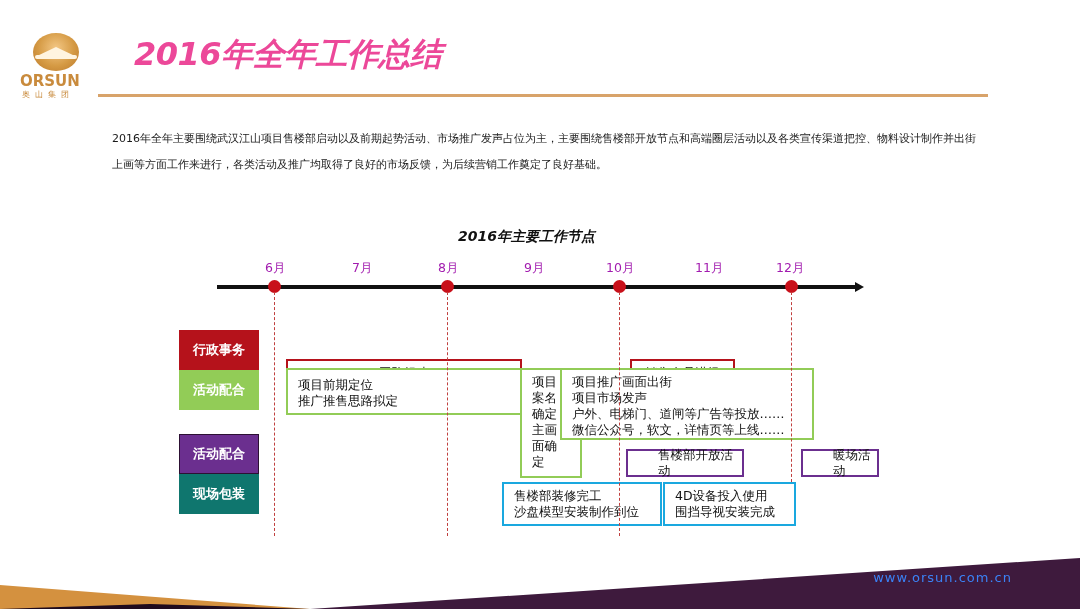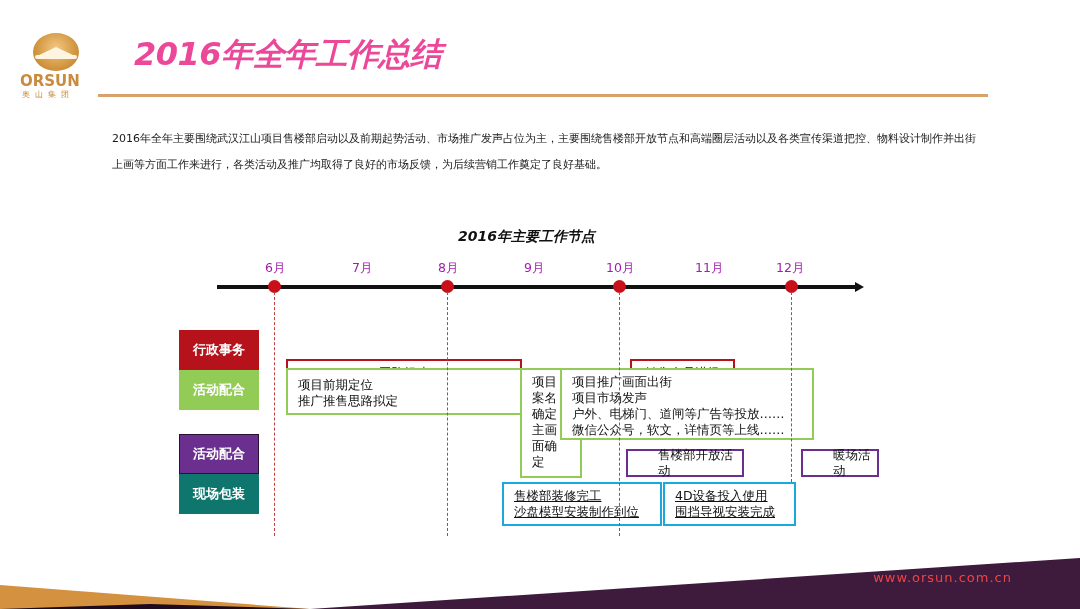--- a/index.html
+++ b/index.html
@@ -21,26 +21,26 @@
   .month { top: 260px; font-size: 12.5px; color: #a21caf; }
   .axis { left: 217px; top: 285px; width: 640px; height: 4px; background: #111; }
   .arrow { left: 855px; top: 282px; width: 0; height: 0; border-top: 5px solid transparent; border-bottom: 5px solid transparent; border-left: 9px solid #111; }
   .dot { top: 280px; width: 13px; height: 13px; border-radius: 50%; background: #c8101a; }
   .vline { top: 292px; height: 244px; border-left: 1px dashed #c0403f; }
   .cat { left: 179px; width: 80px; height: 40px; color: #fff; font-size: 13px; font-weight: bold; display: flex; align-items: center; justify-content: center; }
   .box { background: #fff; font-size: 12.5px; line-height: 16px; color: #111; box-sizing: border-box; }
   .box.red { border: 2px solid #b5121b; margin-top: 31px; }
   .box.green { border: 2px solid #92cc57; }
   .box.purple { border: 2px solid #6b2f8f; padding-left: 30px; }
-  .box.blue { border: 2px solid #1aa8df; text-decoration: underline; }
+  .box.blue { border: 2px solid #1aa8df; }
   .center { display: flex; align-items: center; justify-content: center; }
   .pad { padding: 4px 10px; white-space: pre-line; }
   
   .footer { left: 0; top: 540px; width: 1080px; height: 69px; }
-  .url { right: 68px; top: 570px; font-size: 13px; color: #ef4444; letter-spacing: 1px; }
+  .url { right: 68px; top: 570px; font-size: 13px; color: #3b82f6; letter-spacing: 1px; }
 </style>
 </head>
 <body>
 
 <div class="abs logo-disc"></div>
 <div class="abs logo-peak"></div>
 <div class="abs logo-band"></div>
 <div class="abs logo-text">ORSUN</div>
 <div class="abs logo-sub">奥山集团</div>
 <div class="abs title">2016年全年工作总结</div>

